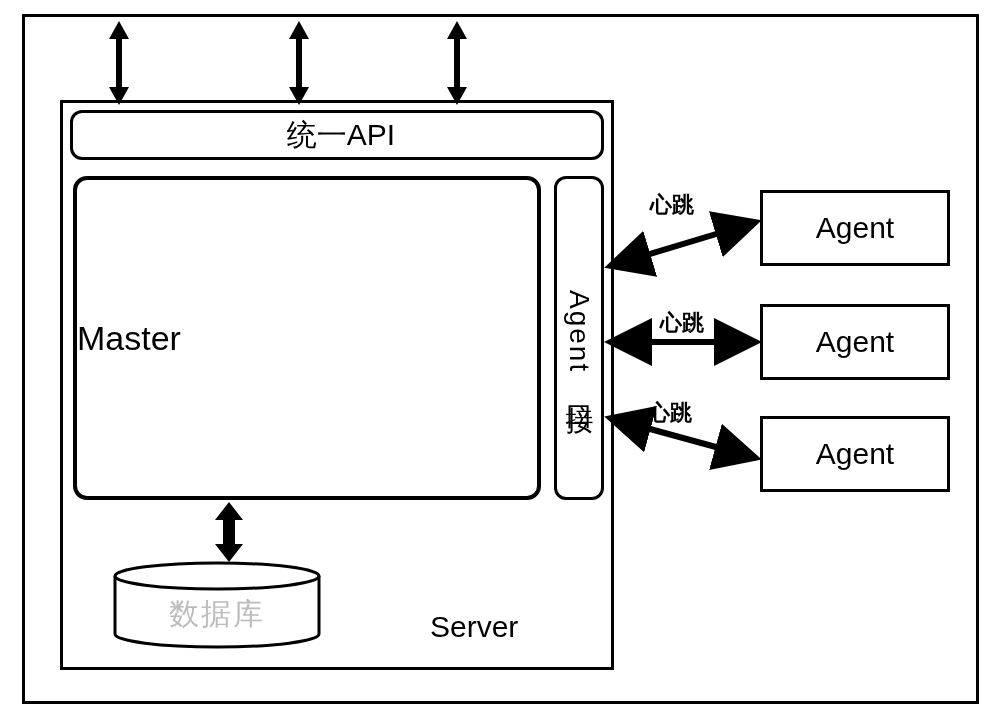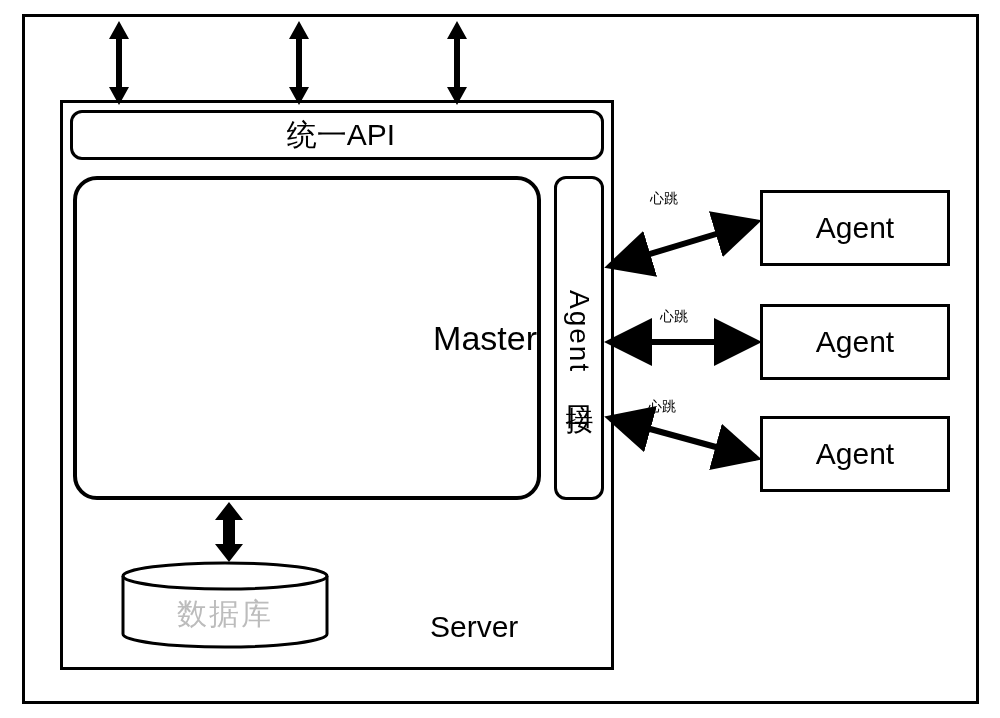--- a/index.html
+++ b/index.html
@@ -41,24 +41,24 @@
     font-size: 30px;
     padding-left: 8px;
   }
   .master-box {
     position: absolute;
     left: 73px;
     top: 176px;
     width: 468px;
     height: 324px;
     border: 4px solid #000;
-    border-radius: 24px;
-    display: flex;
-    align-items: center;
-    justify-content: flex-end;
+    border-radius: 14px;
+    display: flex;
+    align-items: center;
+    justify-content: flex-start;
     font-size: 34px;
   }
   .agent-iface {
     position: absolute;
     left: 554px;
     top: 176px;
     width: 50px;
     height: 324px;
     border: 3px solid #000;
     border-radius: 12px;
@@ -66,21 +66,21 @@
     align-items: center;
     justify-content: center;
   }
   .agent-iface span {
     writing-mode: vertical-rl;
     font-size: 28px;
     letter-spacing: 2px;
   }
   .db {
     position: absolute;
-    left: 120px;
+    left: 112px;
     top: 560px;
     width: 210px;
     height: 90px;
   }
   .db svg { position: absolute; left: 0; top: 0; }
   .db-label {
     position: absolute;
     left: 0; top: 34px;
     width: 100%;
     text-align: center;
@@ -100,21 +100,22 @@
     width: 190px;
     height: 76px;
     border: 3px solid #000;
     display: flex;
     align-items: center;
     justify-content: center;
     font-size: 30px;
   }
   .heartbeat-label {
     position: absolute;
-    font-size: 14px;
+    font-size: 22px;
+    font-weight: bold;
   }
   svg.arrow { position: absolute; overflow: visible; }
 </style>
 </head>
 <body>
 
 <div class="outer-frame"></div>
 
 <svg class="arrow" style="left:109px; top:21px;" width="20" height="84">
   <polygon points="10,0 0,18 7,18 7,66 0,66 10,84 20,66 13,66 13,18 20,18" fill="#000"></polygon>

